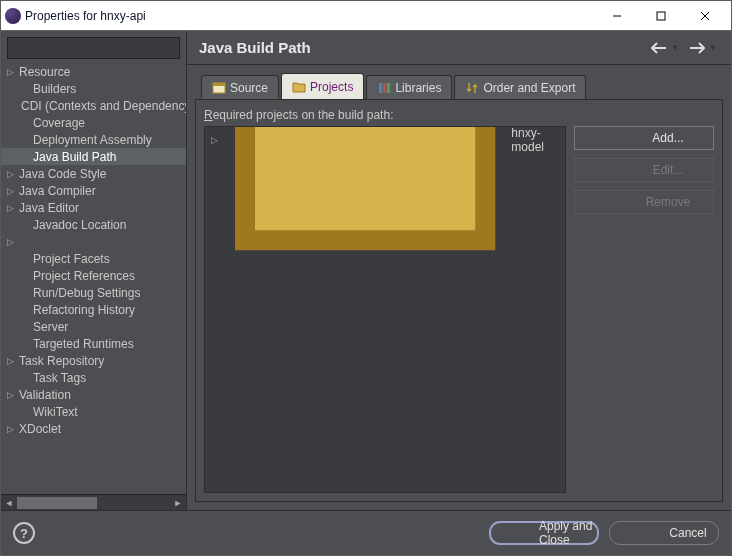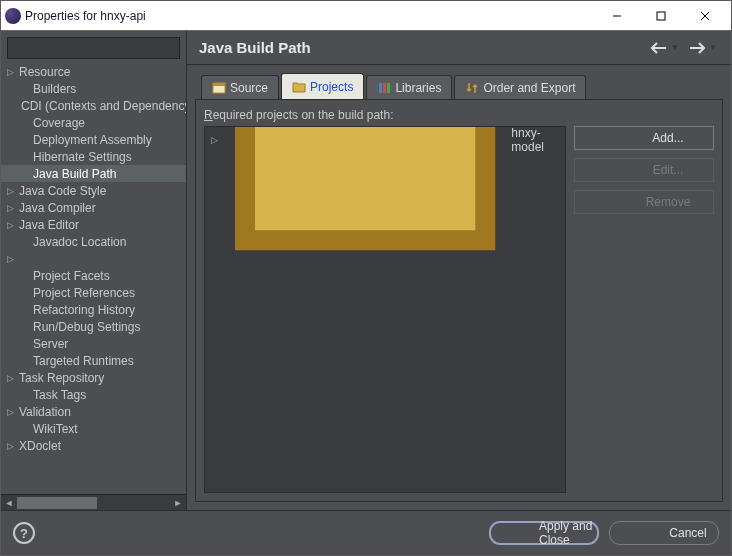--- a/index.html
+++ b/index.html
@@ -28,21 +28,21 @@
 
 .main { flex: 1; display: flex; flex-direction: column; background: #4d4e51; }
 .main-header { height: 34px; display: flex; align-items: center; padding: 0 12px; border-bottom: 1px solid #2d2d2d; }
 .main-header h1 { color: #e8e8e8; font-size: 15px; font-weight: 600; flex: 1; }
 .navarrow { width: 20px; height: 20px; color: #ddd; display: flex; align-items: center; justify-content: center; cursor: pointer; margin-left: 6px; }
 .dropdown-ind { width: 10px; color: #3a2d4a; font-size: 8px; margin-left: 2px; }
 
 .content { flex: 1; margin: 8px; background: #4d4e51; display: flex; flex-direction: column; }
 .tabs { display: flex; height: 26px; align-items: flex-end; padding-left: 6px; }
 .tab { display: flex; align-items: center; gap: 4px; padding: 4px 10px; background: #5a5b5e; color: #ddd; border: 1px solid #2d2d2d; border-bottom: none; border-top-left-radius: 3px; border-top-right-radius: 3px; margin-right: 2px; cursor: pointer; height: 24px; justify-content: center; }
-.tab.active { background: #e8e8e0; color: #1d4ed8; height: 26px; }
+.tab.active { background: #e8e8e0; color: #701a75; height: 26px; }
 .tab .ticon { width: 14px; height: 14px; }
 .tabpanel { flex: 1; border: 1px solid #2d2d2d; background: #4d4e51; padding: 8px; display: flex; flex-direction: column; }
 .panel-label { color: #c8c8c8; margin-bottom: 4px; }
 .panel-label .ul { text-decoration: underline; }
 .proj-row { flex: 1; display: flex; gap: 8px; min-height: 0; }
 .proj-list { flex: 1; border: 1px solid #2d2d2d; background: #3a3b3e; padding: 4px; color: #d0d0d0; overflow: hidden; }
 .proj-item { display: flex; align-items: center; gap: 6px; height: 18px; padding-left: 2px; cursor: pointer; }
 .proj-item .arrow { width: 10px; color: #aaa; font-size: 9px; }
 .side-btns { width: 140px; display: flex; flex-direction: column; gap: 8px; }
 .btn { height: 24px; background: #4d4e51; border: 1px solid #7a7b7e; color: #e0e0e0; display: flex; align-items: center; justify-content: center; cursor: pointer; padding-left: 48px; }
@@ -103,24 +103,20 @@
             <span>CDI (Contexts and Dependency Injection)</span>
           </div>
           <div class="tree-item child">
             <span class="tree-arrow"></span>
             <span>Coverage</span>
           </div>
           <div class="tree-item child">
             <span class="tree-arrow"></span>
             <span>Deployment Assembly</span>
           </div>
-          <div class="tree-item child">
-            <span class="tree-arrow"></span>
-            <span>Hibernate Settings</span>
-          </div>
           <div class="tree-item child selected">
             <span class="tree-arrow"></span>
             <span>Java Build Path</span>
           </div>
           <div class="tree-item">
             <span class="tree-arrow">▷</span>
             <span>Java Code Style</span>
           </div>
           <div class="tree-item">
             <span class="tree-arrow">▷</span>
@@ -140,25 +136,25 @@
           <div class="tree-item child">
             <span class="tree-arrow"></span>
             <span>Project Facets</span>
           </div>
           <div class="tree-item child">
             <span class="tree-arrow"></span>
             <span>Project References</span>
           </div>
           <div class="tree-item child">
             <span class="tree-arrow"></span>
+            <span>Run/Debug Settings</span>
+          </div>
+          <div class="tree-item child">
+            <span class="tree-arrow"></span>
             <span>Refactoring History</span>
-          </div>
-          <div class="tree-item child">
-            <span class="tree-arrow"></span>
-            <span>Run/Debug Settings</span>
           </div>
           <div class="tree-item child">
             <span class="tree-arrow"></span>
             <span>Server</span>
           </div>
           <div class="tree-item child">
             <span class="tree-arrow"></span>
             <span>Targeted Runtimes</span>
           </div>
           <div class="tree-item">

